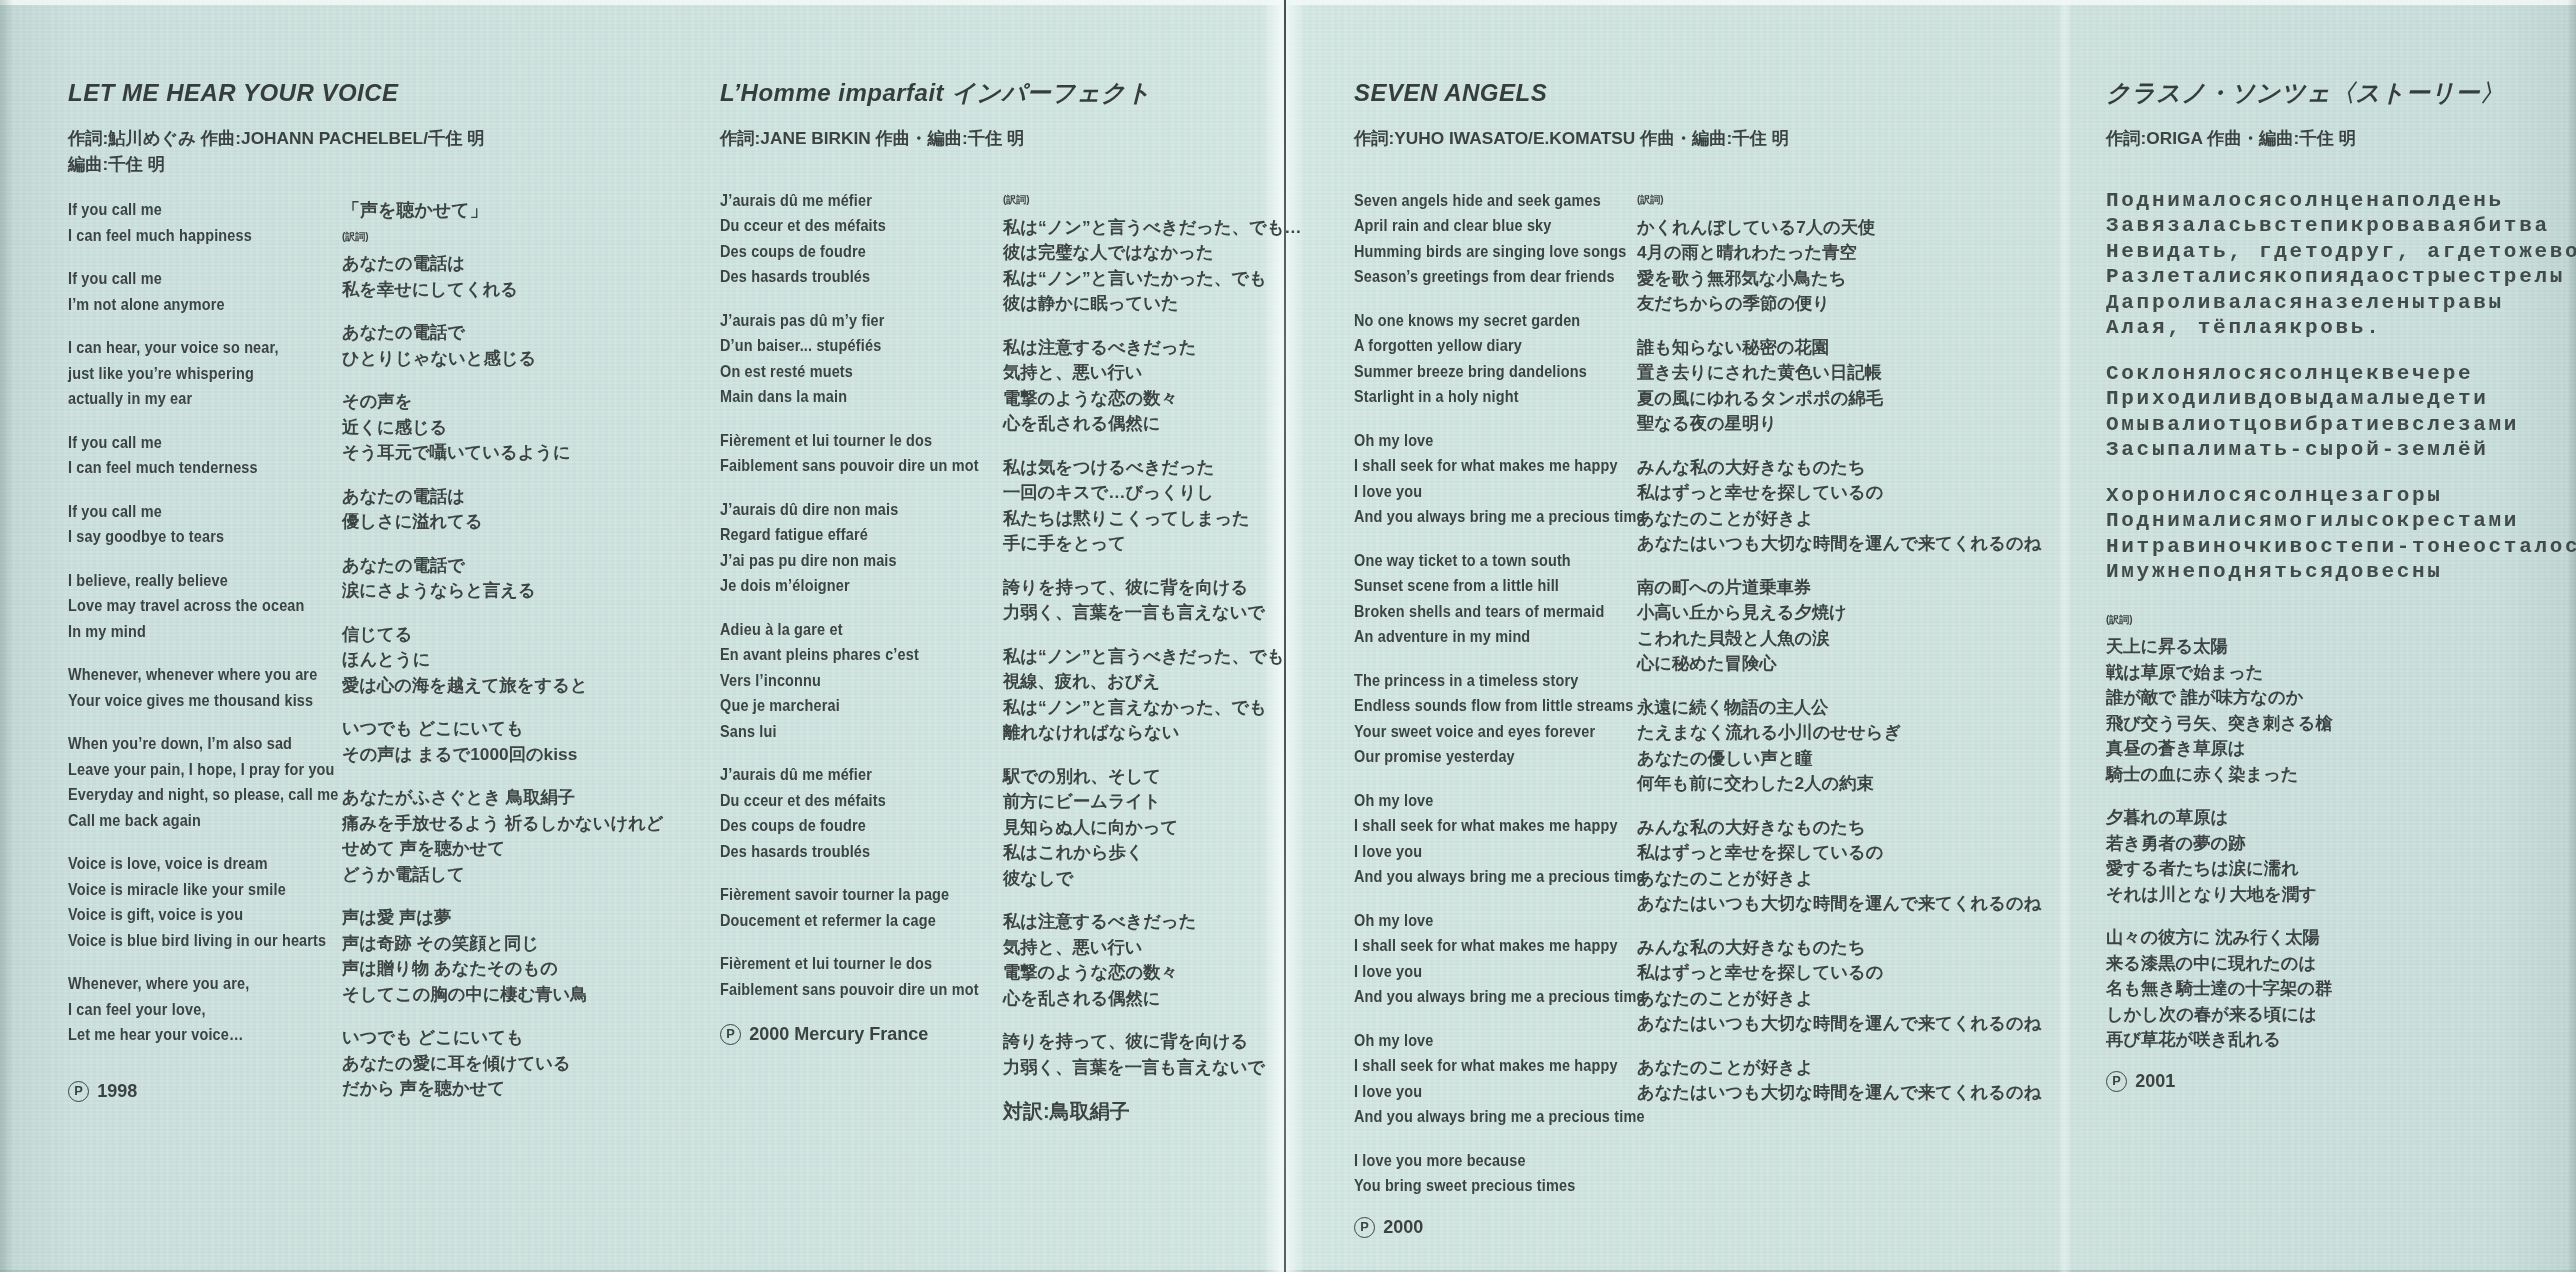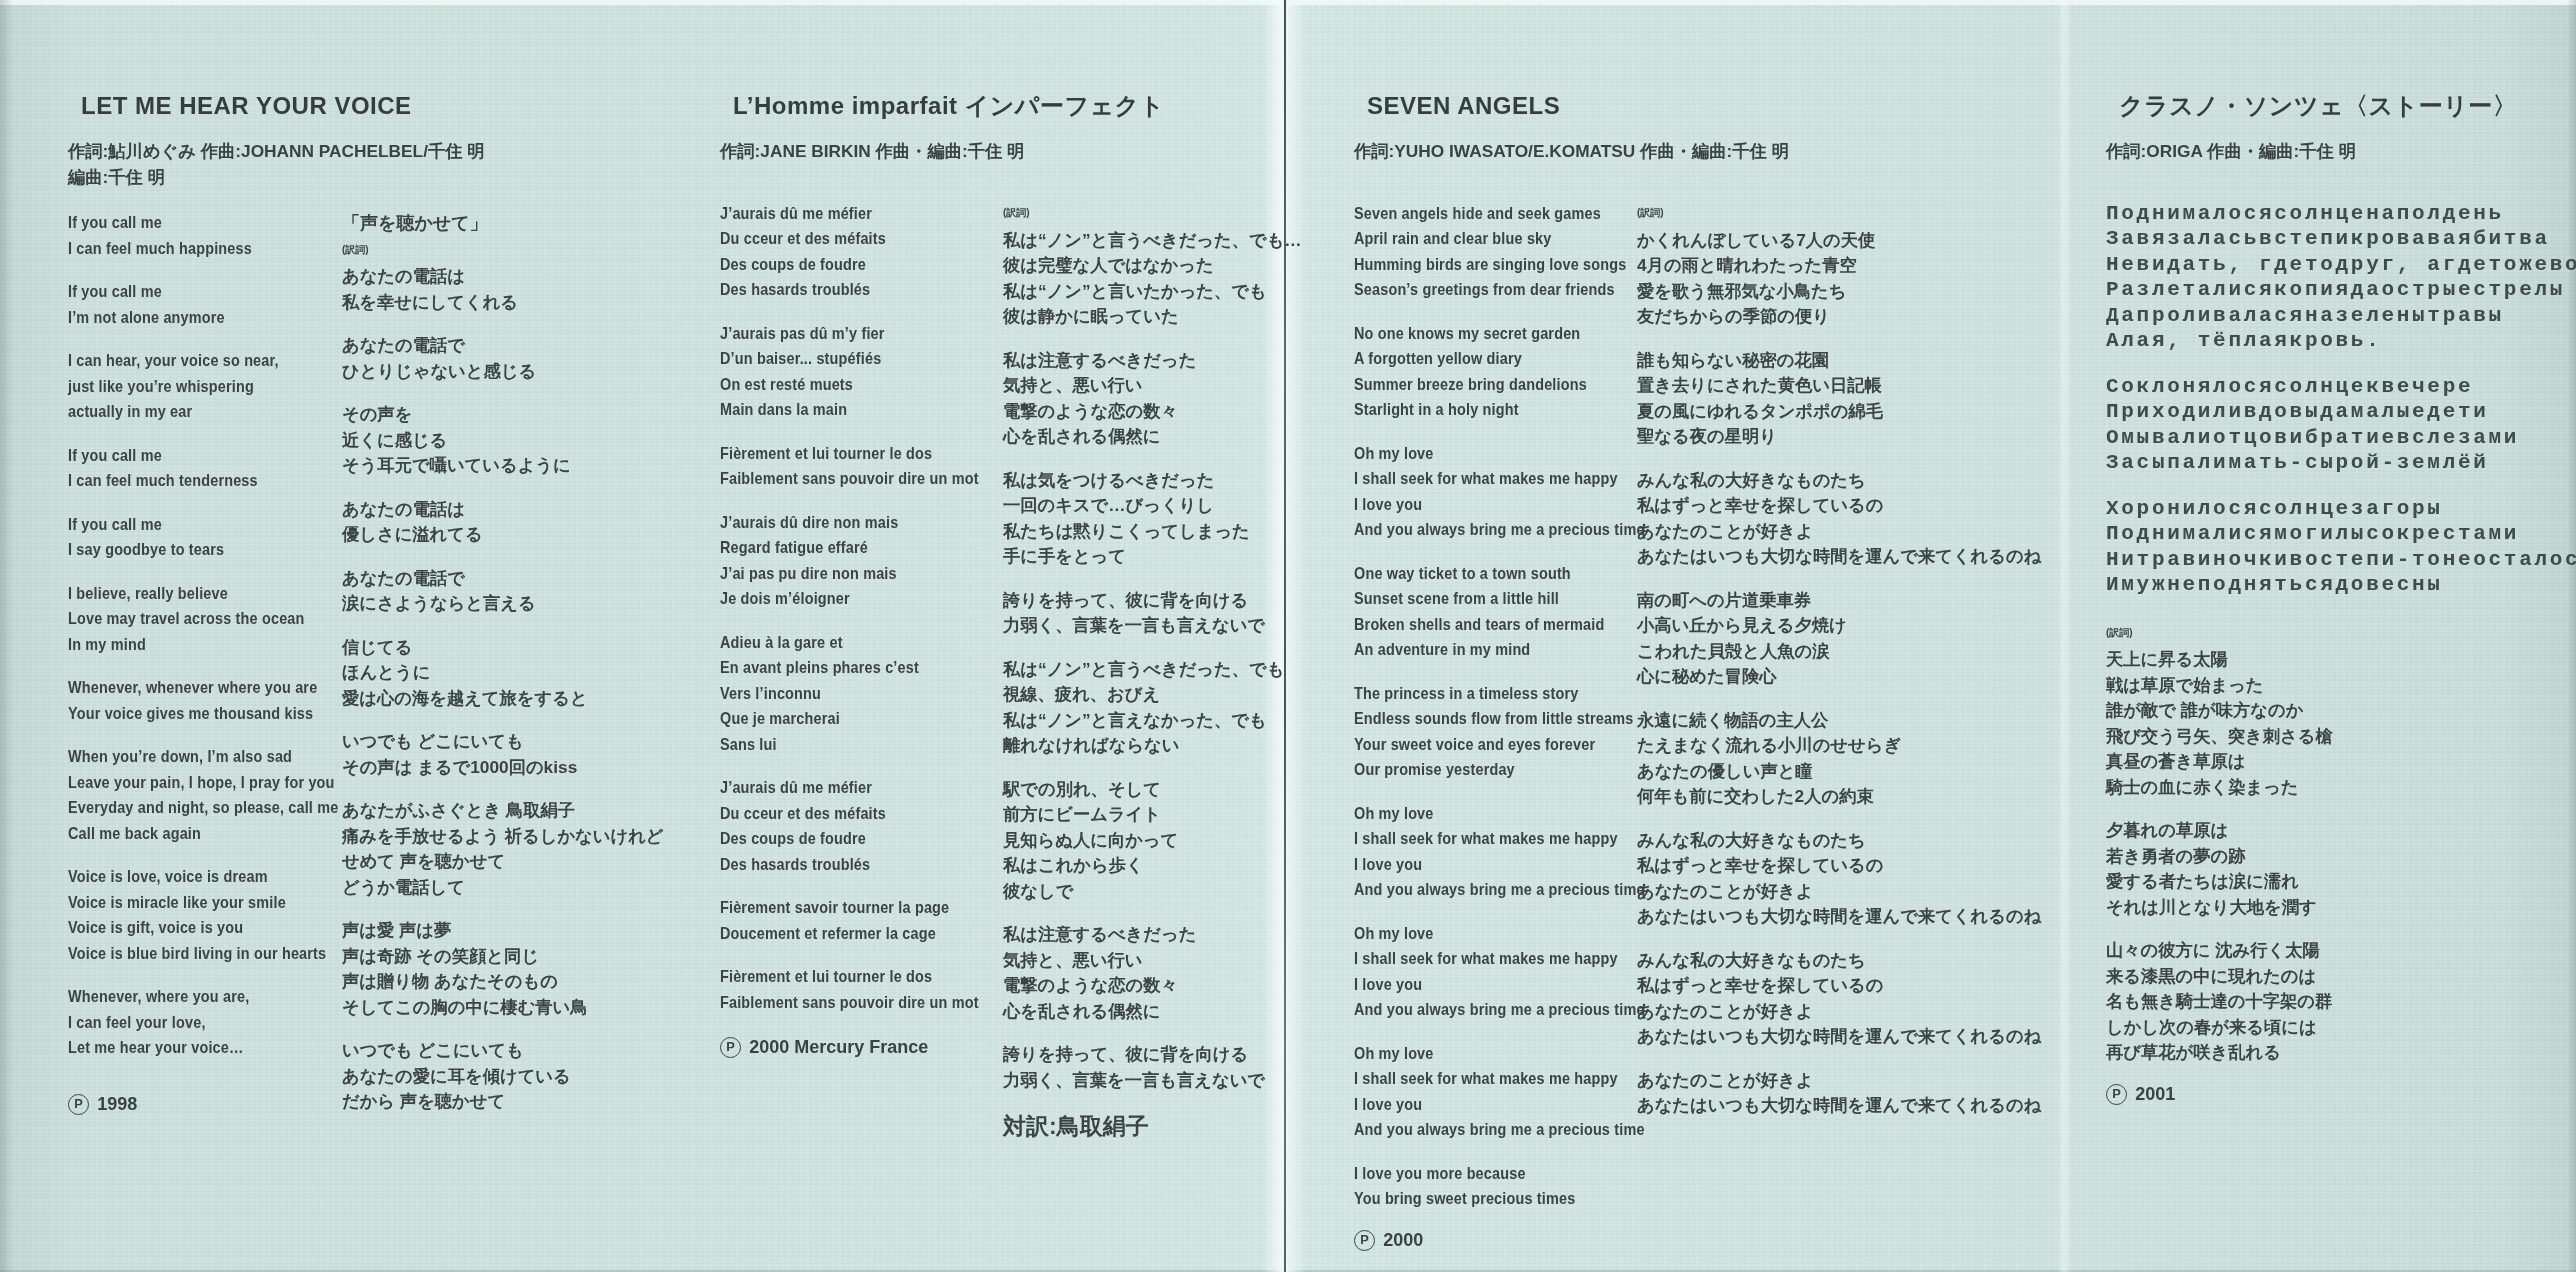--- a/index.html
+++ b/index.html
@@ -24,42 +24,42 @@
     background:linear-gradient(90deg,rgba(255,255,255,0),rgba(243,250,248,.5),rgba(255,255,255,0));}
   .edge-shadow-left{position:absolute;left:0;top:0;width:12.8px;height:100%;background:linear-gradient(90deg,rgba(90,115,110,.28),rgba(90,115,110,0));}
   .edge-shadow-right{position:absolute;right:0;top:0;width:9px;height:100%;background:linear-gradient(270deg,rgba(90,115,110,.25),rgba(90,115,110,0));}
 
   .song{position:absolute;top:77px;}
   .col1{left:68px;width:620px;}
   .col2{left:720px;width:593px;}
   .col3{left:1354px;width:757px;}
   .col4{left:2106px;width:456px;}
 
-  .title{margin:13px;font-size:24px;line-height:31px;font-weight:bold;letter-spacing:0.5px;color:#363e3d;white-space:nowrap;}
+  .title{margin:0;font-size:24px;line-height:31px;font-weight:bold;letter-spacing:0.5px;color:#363e3d;white-space:nowrap;font-style:italic;}
   .credits{margin-top:18px;font-size:17.3px;font-weight:bold;line-height:25.5px;white-space:nowrap;color:#3b4342;}
   .body-wrap{position:relative;margin-top:36px;}
   .col1 .body-wrap{margin-top:20px;}
 
   .lyrics{position:absolute;left:0;top:0;}
   .trans{position:absolute;top:0;}
   .col1 .trans{left:274px;}
   .col2 .trans{left:283px;}
   .col3 .trans{left:283px;}
 
   .stanza{margin:0 0 18px 0;}
   .line{line-height:25.5px;white-space:nowrap;}
   .latin .line{font-size:16.4px;font-weight:bold;letter-spacing:0.2px;transform:scaleX(.88);transform-origin:0 50%;}
   .jp .line{font-size:17.3px;font-weight:bold;}
   .ru .line{font-family:Liberation Mono, monospace;font-size:21px;font-weight:bold;letter-spacing:2.7px;color:#414b49;}
   .ru .stanza{margin-bottom:20px;}
 
   .trans-title{font-size:18px;font-weight:bold;line-height:27px;white-space:nowrap;}
   .marker{font-size:10px;font-weight:bold;line-height:22px;margin:1.8px 0 3.6px 0;white-space:nowrap;}
   .col4 .marker{margin-top:24px;}
-  .translator{font-size:23px;font-weight:bold;margin-top:7.3px;white-space:nowrap;}
+  .translator{font-size:20px;font-weight:bold;margin-top:7.3px;white-space:nowrap;}
 
   .phono{display:flex;align-items:center;gap:8.2px;font-size:18px;font-weight:bold;white-space:nowrap;color:#3b4342;}
   .col1 .phono{margin-top:33px;}
   .col2 .phono{margin-top:22px;}
   .col3 .phono{margin-top:5.5px;}
   .col4 .phono{margin-top:9px;}
   .psym{display:inline-flex;width:19px;height:19px;border:1.8px solid currentColor;border-radius:50%;
     align-items:center;justify-content:center;font-size:12.8px;line-height:1;flex:0 0 auto;}
 </style>
 </head>

